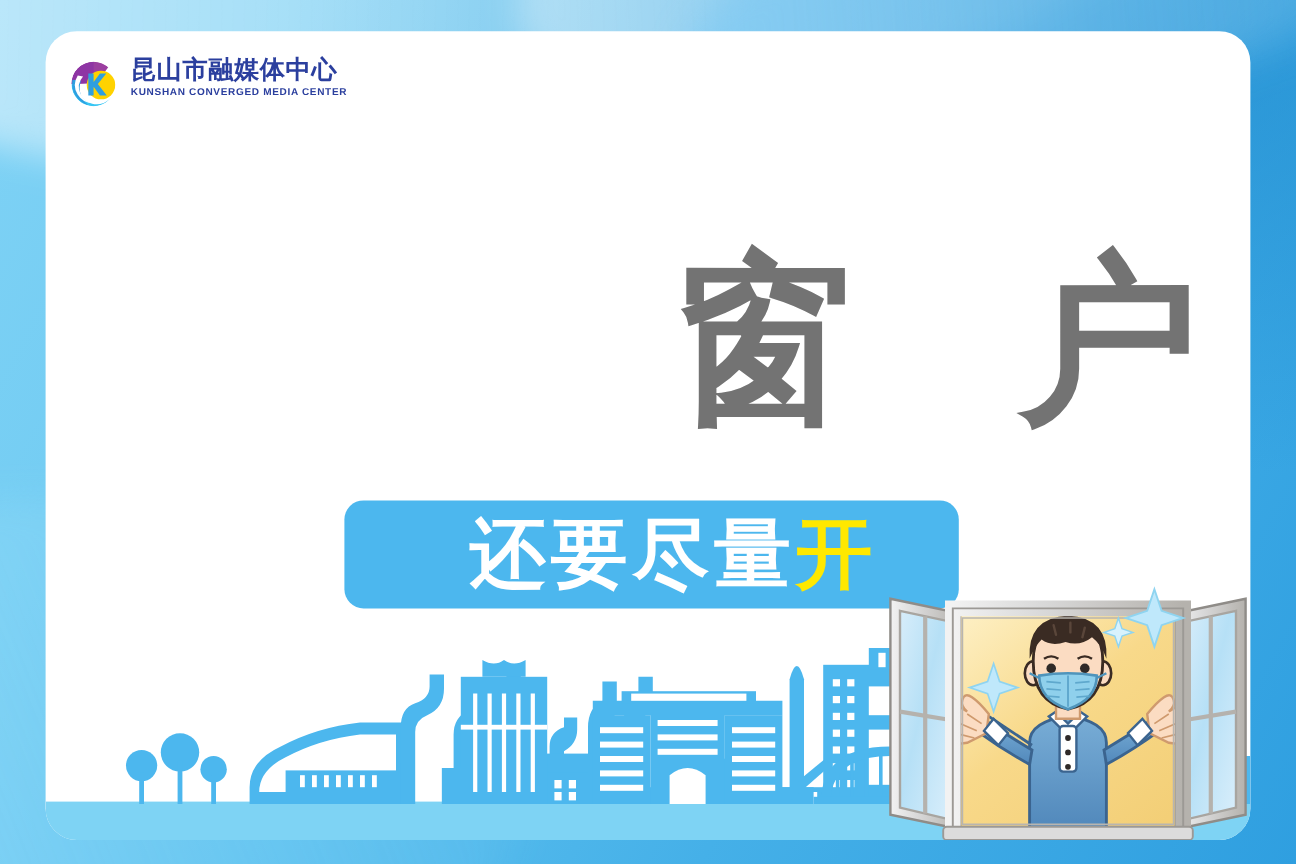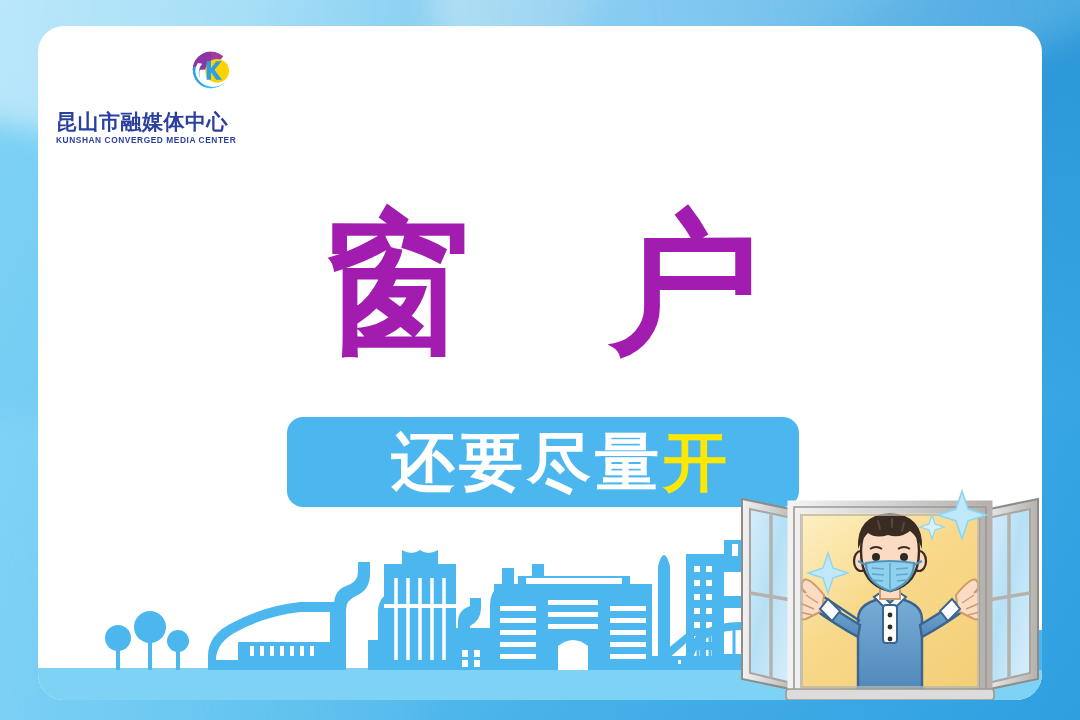--- a/index.html
+++ b/index.html
@@ -28,32 +28,32 @@
     transform:rotate(-15deg);}
   .streak-d{left:-260px;top:420px;width:700px;height:420px;
     background:linear-gradient(60deg,rgba(160,225,250,.45),rgba(160,225,250,0));
     transform:rotate(8deg);}
 
   
   .card{position:absolute;left:38px;top:26px;width:1004px;height:674px;
     background:#fff;border-radius:26px;overflow:hidden;}
 
   
-  .logo{position:absolute;left:18px;top:22px;display:flex;align-items:flex-end;gap:20px;flex-direction:column;}
+  .logo{position:absolute;left:18px;top:22px;display:flex;align-items:flex-start;gap:9px;}
   .logo-mark{width:44px;height:44px;position:relative;flex:0 0 auto;}
   .logo-text{display:flex;flex-direction:column;justify-content:center;line-height:1;}
   .logo-cn{font-size:21px;font-weight:700;color:#2b3f9e;letter-spacing:.5px;
     font-family:"DejaVu Sans","Liberation Sans",sans-serif;}
   .logo-en{font-size:8.2px;font-weight:700;color:#2b3f9e;letter-spacing:.55px;margin-top:4px;
     transform:scaleX(1.02);transform-origin:left center;}
 
   
-  .headline{position:absolute;left:0;right:0;top:182px;text-align:center;
+  .headline{position:absolute;left:0;right:0;top:182px;text-align:right;
     font-family:"DejaVu Sans","Liberation Sans",sans-serif;
-    font-size:152px;font-weight:700;color:#a21caf;letter-spacing:42px;
+    font-size:152px;font-weight:700;color:#737373;letter-spacing:42px;
     text-indent:42px;line-height:1;white-space:nowrap;}
 
   
   .banner{position:absolute;left:249px;top:391px;width:512px;height:90px;
     background:#4cb7ee;border-radius:16px;
     display:flex;align-items:center;justify-content:center;}
   .banner-text{font-family:"DejaVu Sans","Liberation Sans",sans-serif;
     font-size:64px;font-weight:700;color:#ffffff;letter-spacing:4px;
     line-height:1;white-space:nowrap;text-indent:4px;margin-left:32px;}
   .banner-text .hl{color:#ffe800;}

